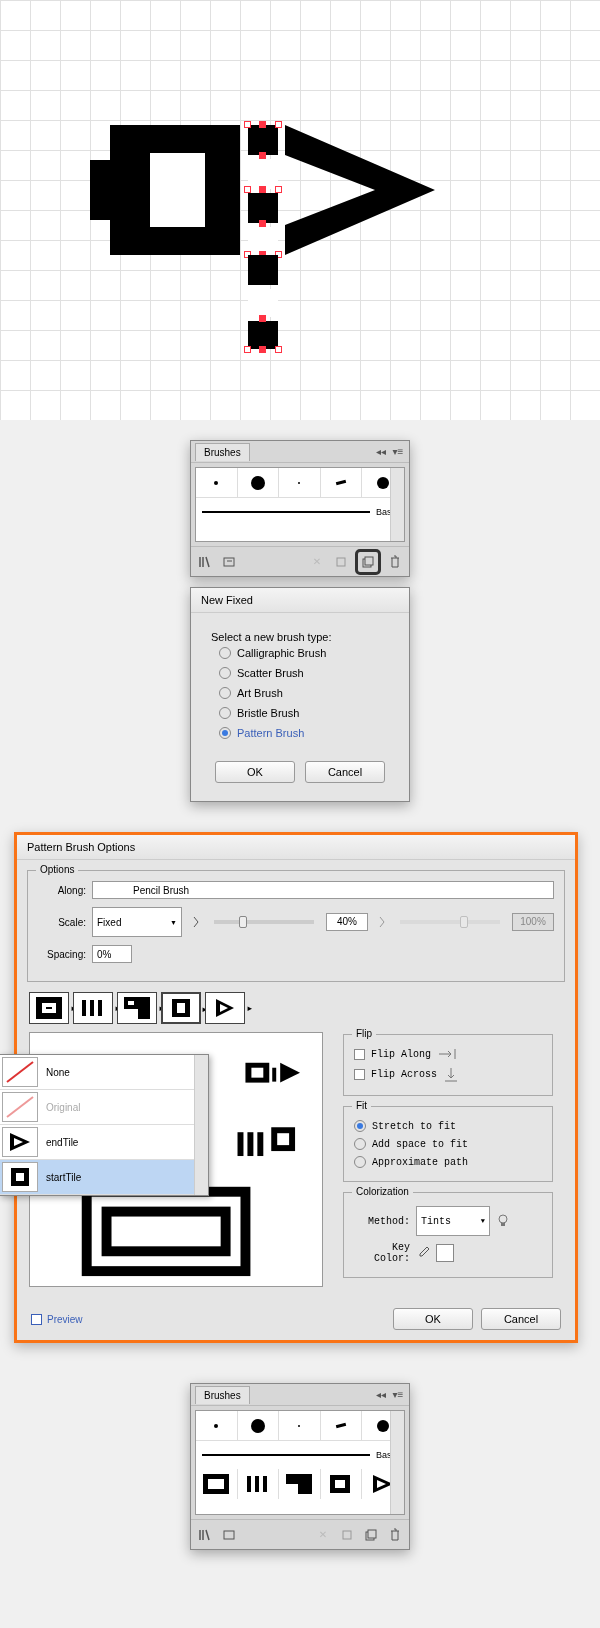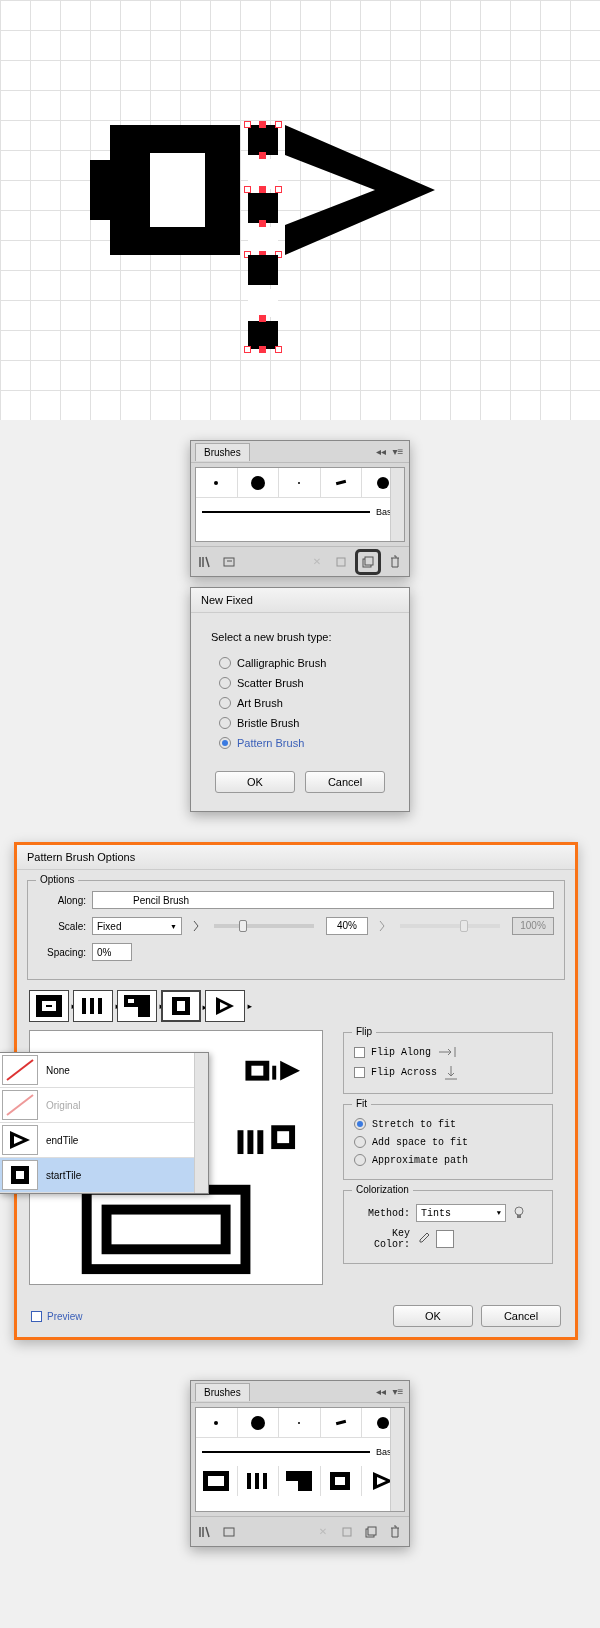--- a/index.html
+++ b/index.html
@@ -33,35 +33,35 @@
   .brush-label { font-size: 9px; margin-left: 6px; }
   .panel-footer { display: flex; align-items: center; padding: 4px; gap: 4px; border-top: 1px solid #bbb; height: 30px; }
   .footer-btn { width: 20px; height: 20px; display: flex; align-items: center; justify-content: center; color: #444; }
   .footer-spacer { flex: 1; }
   .highlight-btn { border: 3px solid #333; border-radius: 5px; width: 26px; height: 26px; display: flex; align-items: center; justify-content: center; }
   
   
   .dialog { background: #e5e5e5; border: 1px solid #888; box-shadow: 0 4px 12px rgba(0,0,0,0.3); }
   .dialog-title { padding: 6px 10px; font-size: 11px; border-bottom: 1px solid #ccc; background: linear-gradient(#f4f4f4,#e4e4e4); }
   .dialog-body { padding: 18px 20px; }
-  .dialog-text { margin-bottom: 10px; }
+  .dialog-text { }
   .radio-row { display: flex; align-items: center; padding: 4px 8px; gap: 6px; }
   .radio { width: 12px; height: 12px; border: 1px solid #888; border-radius: 50%; display: inline-flex; align-items: center; justify-content: center; }
   .radio.checked::after { content: ''; width: 6px; height: 6px; background: #3a7ae0; border-radius: 50%; }
   .dialog-buttons { display: flex; gap: 10px; justify-content: center; margin-top: 18px; }
   .btn { background: linear-gradient(#fdfdfd,#e6e6e6); border: 1px solid #999; padding: 4px 0; width: 80px; text-align: center; border-radius: 3px; font-size: 11px; }
   
   
   .pbo { background: #e5e5e5; border: 3px solid #f97316; margin: 10px 22px 20px 14px; box-shadow: 0 4px 12px rgba(0,0,0,0.25); font-size: 10px; position: relative; }
   .fieldset { border: 1px solid #aaa; margin: 10px; padding: 10px; position: relative; }
   .legend { position: absolute; top: -7px; left: 8px; background: #e5e5e5; padding: 0 4px; font-size: 10px; }
   .form-row { display: flex; align-items: center; margin-bottom: 8px; gap: 6px; }
   .form-label { width: 48px; text-align: right; }
   .text-input { background: #fff; border: 1px solid #999; padding: 2px 4px; font-size: 10px; height: 18px; }
-  .dropdown { background: #fff; border: 1px solid #999; padding: 8px 4px; height: 18px; display: flex; align-items: center; position: relative; }
+  .dropdown { background: #fff; border: 1px solid #999; padding: 14px 4px; height: 18px; display: flex; align-items: center; position: relative; }
   .dropdown::after { content: '▼'; font-size: 7px; margin-left: auto; padding-left: 6px; }
   .slider { flex: 1; height: 4px; background: #ccc; position: relative; margin: 0 6px; }
   .slider-thumb { position: absolute; top: -4px; width: 8px; height: 12px; background: #eee; border: 1px solid #888; border-radius: 2px; }
   .val-box { background: #fff; border: 1px solid #999; padding: 2px 4px; width: 42px; height: 18px; text-align: center; }
   .val-box.disabled { background: #ddd; color: #888; }
   
   .tile-row { display: flex; gap: 4px; padding: 0 12px; }
   .tile { width: 40px; height: 32px; background: #fff; border: 1px solid #444; display: flex; align-items: center; justify-content: center; position: relative; }
   .tile-drop::after { content: '▸'; position: absolute; right: -8px; top: 10px; font-size: 9px; }
   
@@ -391,21 +391,21 @@
           </div>
         <div class="fit-row">
             <span class="radio"></span>
             <span>Approximate path</span>
           </div>
       </div>
       <div class="fieldset">
         <div class="legend">Colorization</div>
         <div class="color-row">
           <span style="width:56px;text-align:right">Method:</span>
-          <div class="dropdown" style="width:90px">
+          <div class="dropdown" style="width:74px">
               <span>Tints</span>
             </div>
           <span><svg width="14" height="14">
                 <circle cx="7" cy="6" r="4" stroke="#777" fill="none"></circle>
                 <path d="M5 10h4v3h-4z" fill="#777"></path>
               </svg></span>
         </div>
         <div class="color-row">
           <span style="width:56px;text-align:right">Key Color:</span>
           <span><svg width="14" height="14">

